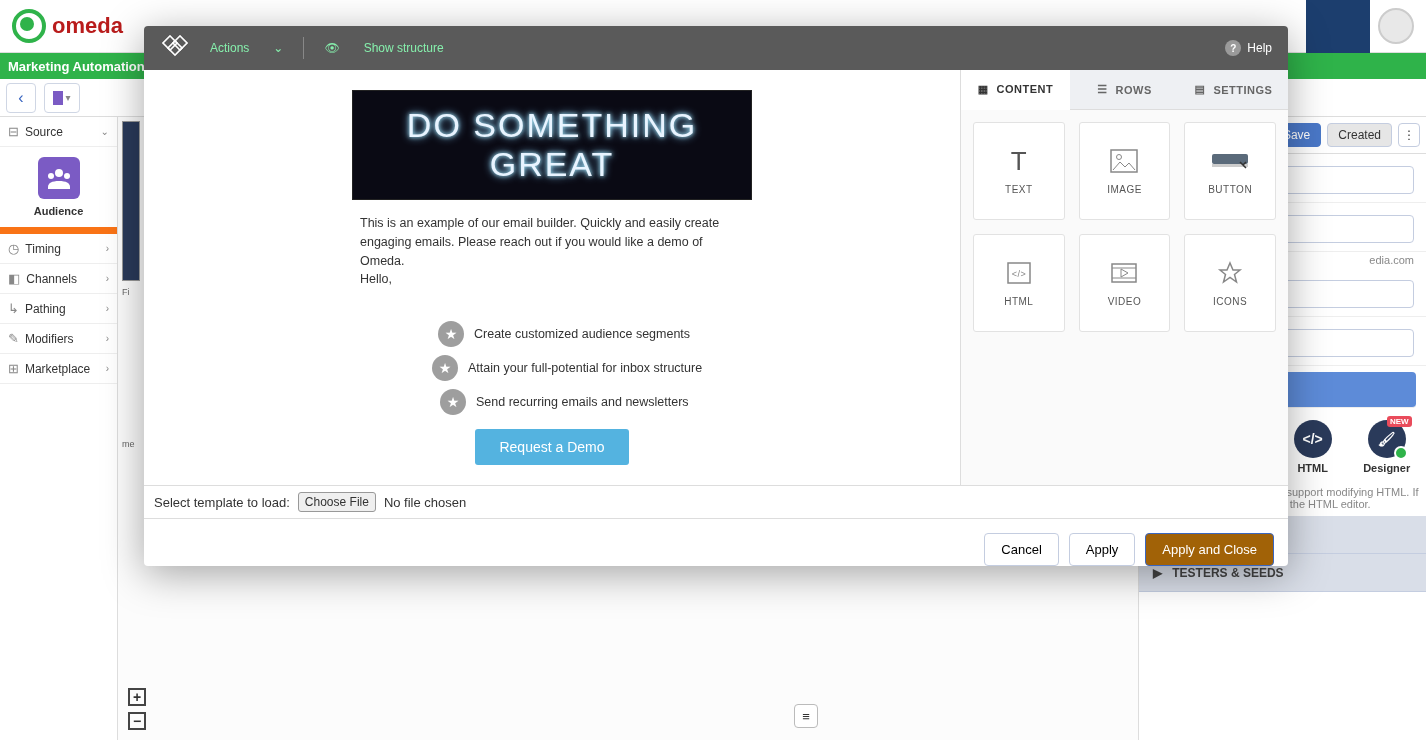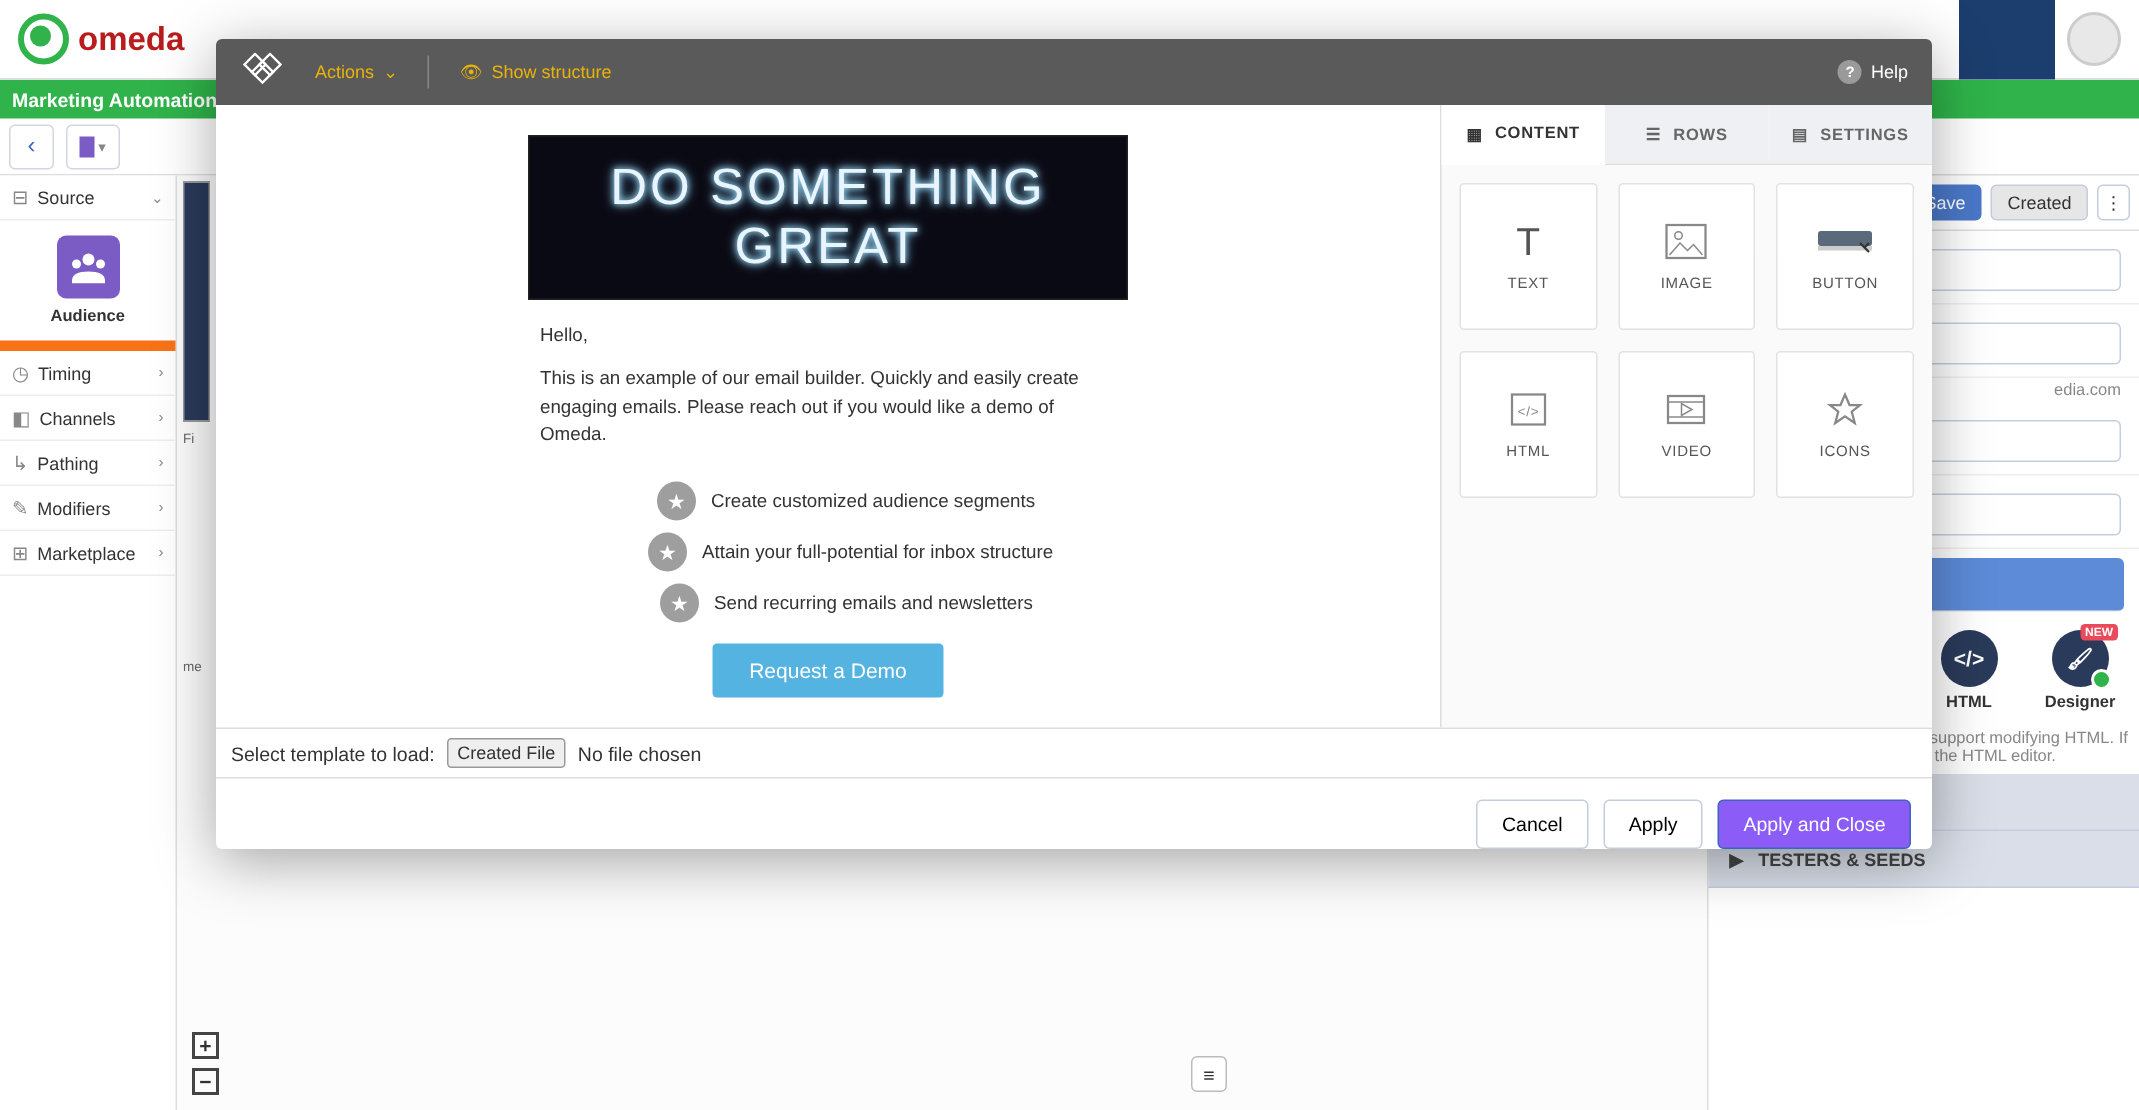--- a/index.html
+++ b/index.html
@@ -40,21 +40,21 @@
   .cicon{text-align:center;font-size:11px;font-weight:bold;cursor:pointer}
   .cicon .circ{width:38px;height:38px;border-radius:50%;background:#2a3a5a;color:#fff;display:flex;align-items:center;justify-content:center;margin:0 auto 4px;font-size:14px;position:relative}
   .badge-new{position:absolute;top:-4px;right:-6px;background:#e94b5b;color:#fff;font-size:8px;padding:1px 3px;border-radius:3px}
   .check-sm{position:absolute;bottom:-2px;right:-2px;width:14px;height:14px;background:#2fb34a;border-radius:50%;border:2px solid #fff}
   .note-text{font-size:11px;color:#888;text-align:center;padding:6px 4px}
   .accordion-row{height:38px;background:#d9dee8;border-bottom:1px solid #c4cde0;display:flex;align-items:center;padding:0 14px;font-weight:bold;font-size:12px;color:#444;gap:10px;cursor:pointer}
   
   .modal{position:absolute;left:144px;top:26px;width:1144px;height:540px;background:#fff;border-radius:4px;box-shadow:0 8px 40px rgba(0,0,0,.35);display:flex;flex-direction:column;overflow:hidden;z-index:10}
   .modal-head{height:44px;background:#5a5a5a;color:#fff;display:flex;align-items:center;padding:0 16px;gap:20px;font-size:12px}
   .bee-icon{width:30px;height:30px;display:flex;align-items:center;justify-content:center}
-  .head-action{display:flex;align-items:center;gap:6px;cursor:pointer;color:#eab308}
+  .head-action{display:flex;align-items:center;gap:24px;cursor:pointer;color:#86efac}
   .head-sep{width:1px;height:22px;background:#888}
   .head-right{margin-left:auto;display:flex;align-items:center;gap:6px;cursor:pointer}
   .help-circ{width:16px;height:16px;border-radius:50%;background:#9a9a9a;color:#fff;display:flex;align-items:center;justify-content:center;font-size:10px;font-weight:bold}
   .modal-body{flex:1;display:flex;overflow:hidden}
   .editor-pane{flex:1;overflow:auto;padding:20px 0;display:flex;flex-direction:column;align-items:center}
   .hero{width:400px;height:154px;background:#0a0a14;display:flex;align-items:center;justify-content:center;color:#e8f4ff;font-family:Impact,'Arial Black',sans-serif;font-size:34px;letter-spacing:2px;text-align:center;border:1px solid #222;position:relative}
   .hero .neon{text-shadow:0 0 4px #aef,0 0 8px #8cf}
   .email-body{width:400px;padding:14px 8px;font-size:12.5px;color:#333;line-height:1.5}
   .feat{display:flex;align-items:center;gap:10px;margin:8px 0;font-size:12.5px}
   .feat.f1{padding-left:86px}
@@ -67,21 +67,21 @@
   .tab{flex:1;display:flex;align-items:center;justify-content:center;gap:8px;font-size:11px;font-weight:bold;color:#666;cursor:pointer;letter-spacing:.5px}
   .tab.active{background:#fff;color:#333;border-bottom:2px solid #fff;margin-bottom:-1px}
   .tab:not(.active){background:#eef0f3}
   .tile-grid{padding:12px;display:grid;grid-template-columns:repeat(3,1fr);gap:14px}
   .tile{height:98px;background:#fff;border:1px solid #e2e2e2;border-radius:3px;display:flex;flex-direction:column;align-items:center;justify-content:center;gap:10px;font-size:10px;letter-spacing:.5px;color:#555;cursor:grab}
   .tile svg{width:30px;height:26px}
   .modal-footbar{border-top:1px solid #ddd;padding:6px 10px;display:flex;align-items:center;gap:8px;font-size:13px}
   .choose-btn{font-size:12px;padding:2px 6px;border:1px solid #999;background:#efefef;border-radius:3px;cursor:pointer}
   .modal-actions{height:48px;border-top:1px solid #ddd;display:flex;align-items:flex-end;justify-content:flex-end;gap:10px;padding:0 14px}
   .mbtn{padding:8px 16px;border:1px solid #c4cde0;border-radius:4px;background:#fff;font-size:13px;cursor:pointer}
-  .mbtn.primary{background:#8b5cf6;color:#fff;border-color:#3a66c0}
+  .mbtn.primary{background:#a16207;color:#fff;border-color:#3a66c0}
   .chev{font-size:10px;color:#888}
   .mini-icon{font-size:13px;color:#888}
 </style>
 </head>
 <body>
 
 <div class="topbar">
   <div class="logo">
     <div class="logo-icon"></div>
     <span>omeda</span>
@@ -240,22 +240,22 @@
       <span>Help</span>
     </div>
   </div>
 
   <div class="modal-body">
     <div class="editor-pane">
       <div class="hero">
         <span class="neon">DO SOMETHING GREAT</span>
       </div>
       <div class="email-body">
+        <p>This is an example of our email builder. Quickly and easily create engaging emails. Please reach out if you would like a demo of Omeda.</p>
         <p style="margin-bottom:10px">Hello,</p>
-        <p>This is an example of our email builder. Quickly and easily create engaging emails. Please reach out if you would like a demo of Omeda.</p>
       </div>
       <div style="width:400px">
         <div class="feat f1">
             <div class="star-circ">★</div>
             <span>Create customized audience segments</span>
           </div>
         <div class="feat f2">
             <div class="star-circ">★</div>
             <span>Attain your full-potential for inbox structure</span>
           </div>
@@ -326,21 +326,21 @@
               <path d="M15 3l3 7h7l-5.5 4.5 2 7.5-6.5-4.5-6.5 4.5 2-7.5L5 10h7z" fill="none" stroke="#888" stroke-width="1.5"></path>
             </svg>
           <span>ICONS</span>
         </div>
       </div>
     </div>
   </div>
 
   <div class="modal-footbar">
     <span>Select template to load:</span>
-    <span class="choose-btn">Created File</span>
+    <span class="choose-btn">Choose File</span>
     <span>No file chosen</span>
   </div>
 
   <div class="modal-actions">
     <button class="mbtn">Cancel</button>
     <button class="mbtn">Apply</button>
     <button class="mbtn primary">Apply and Close</button>
   </div>
 </div>
 

